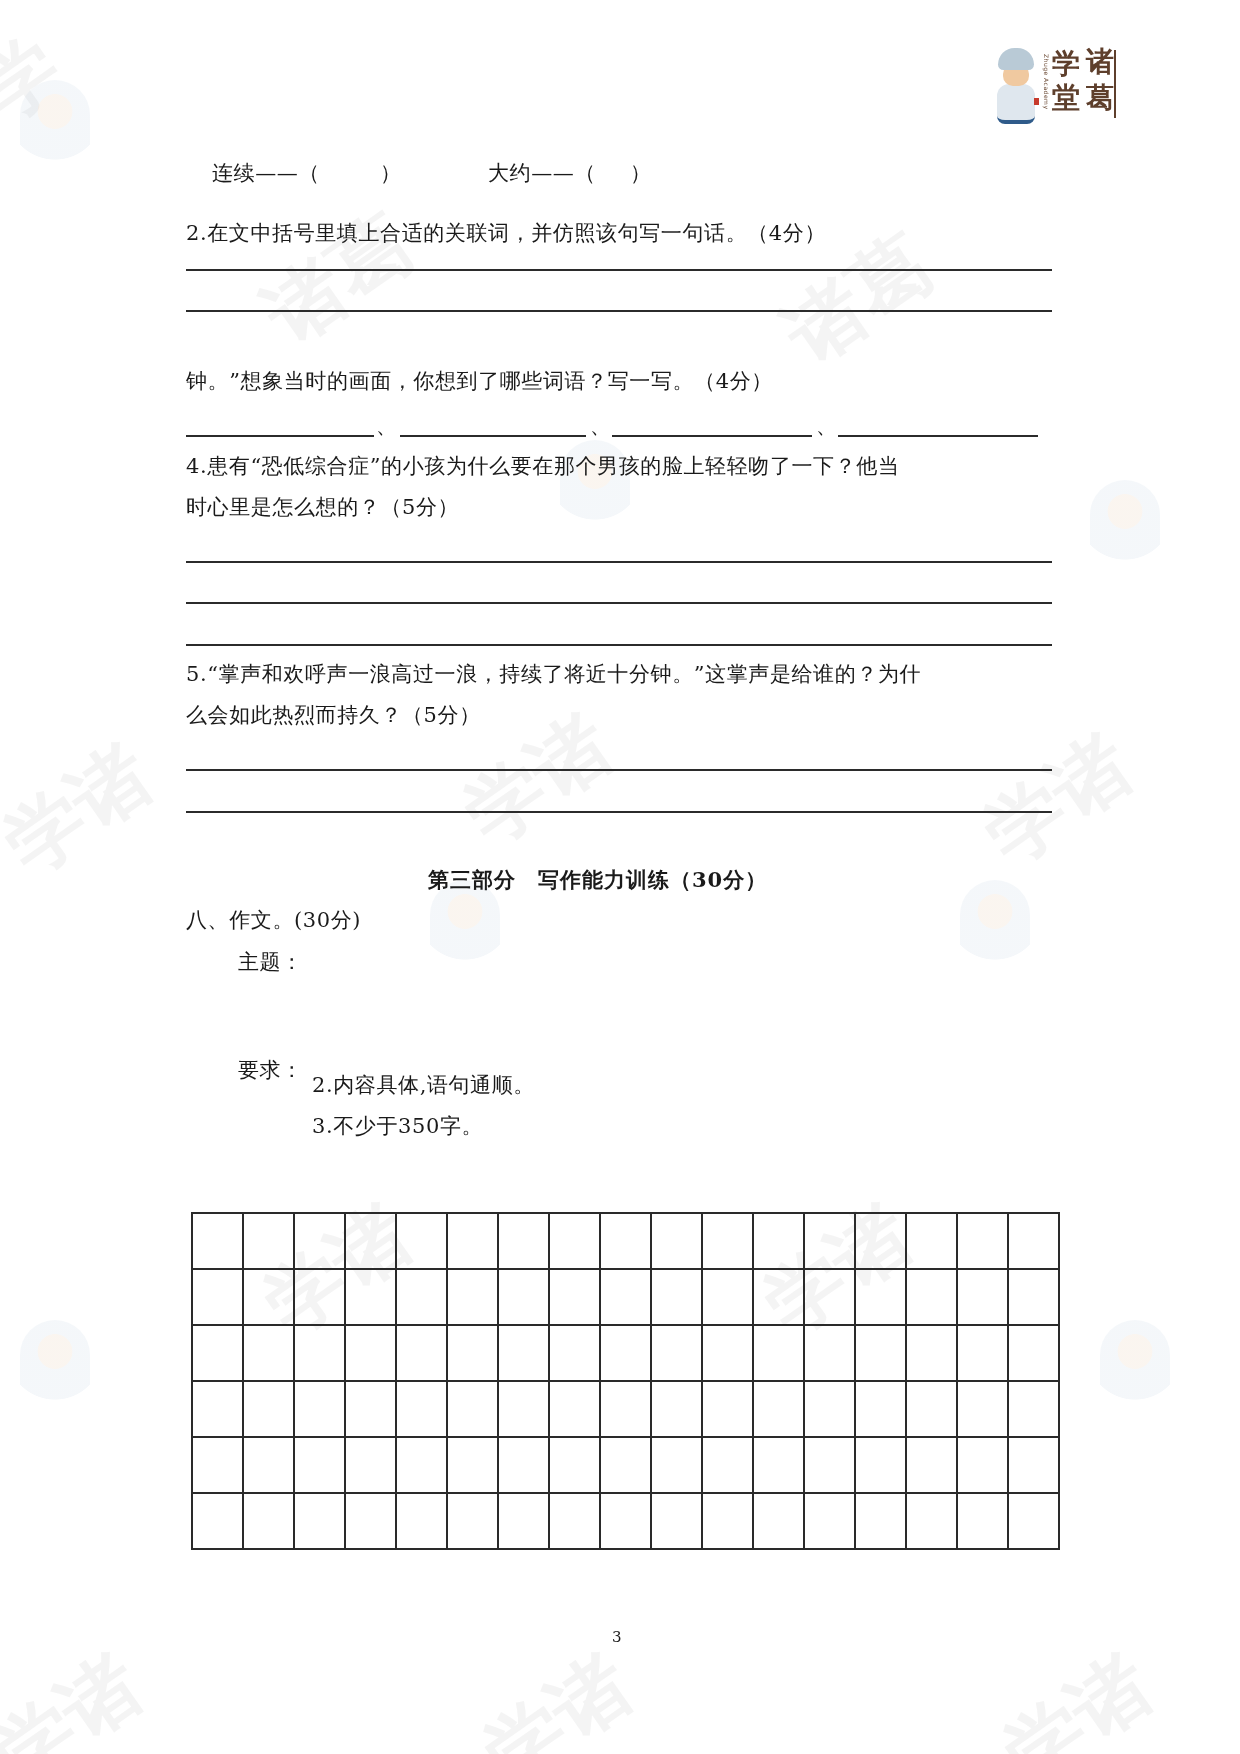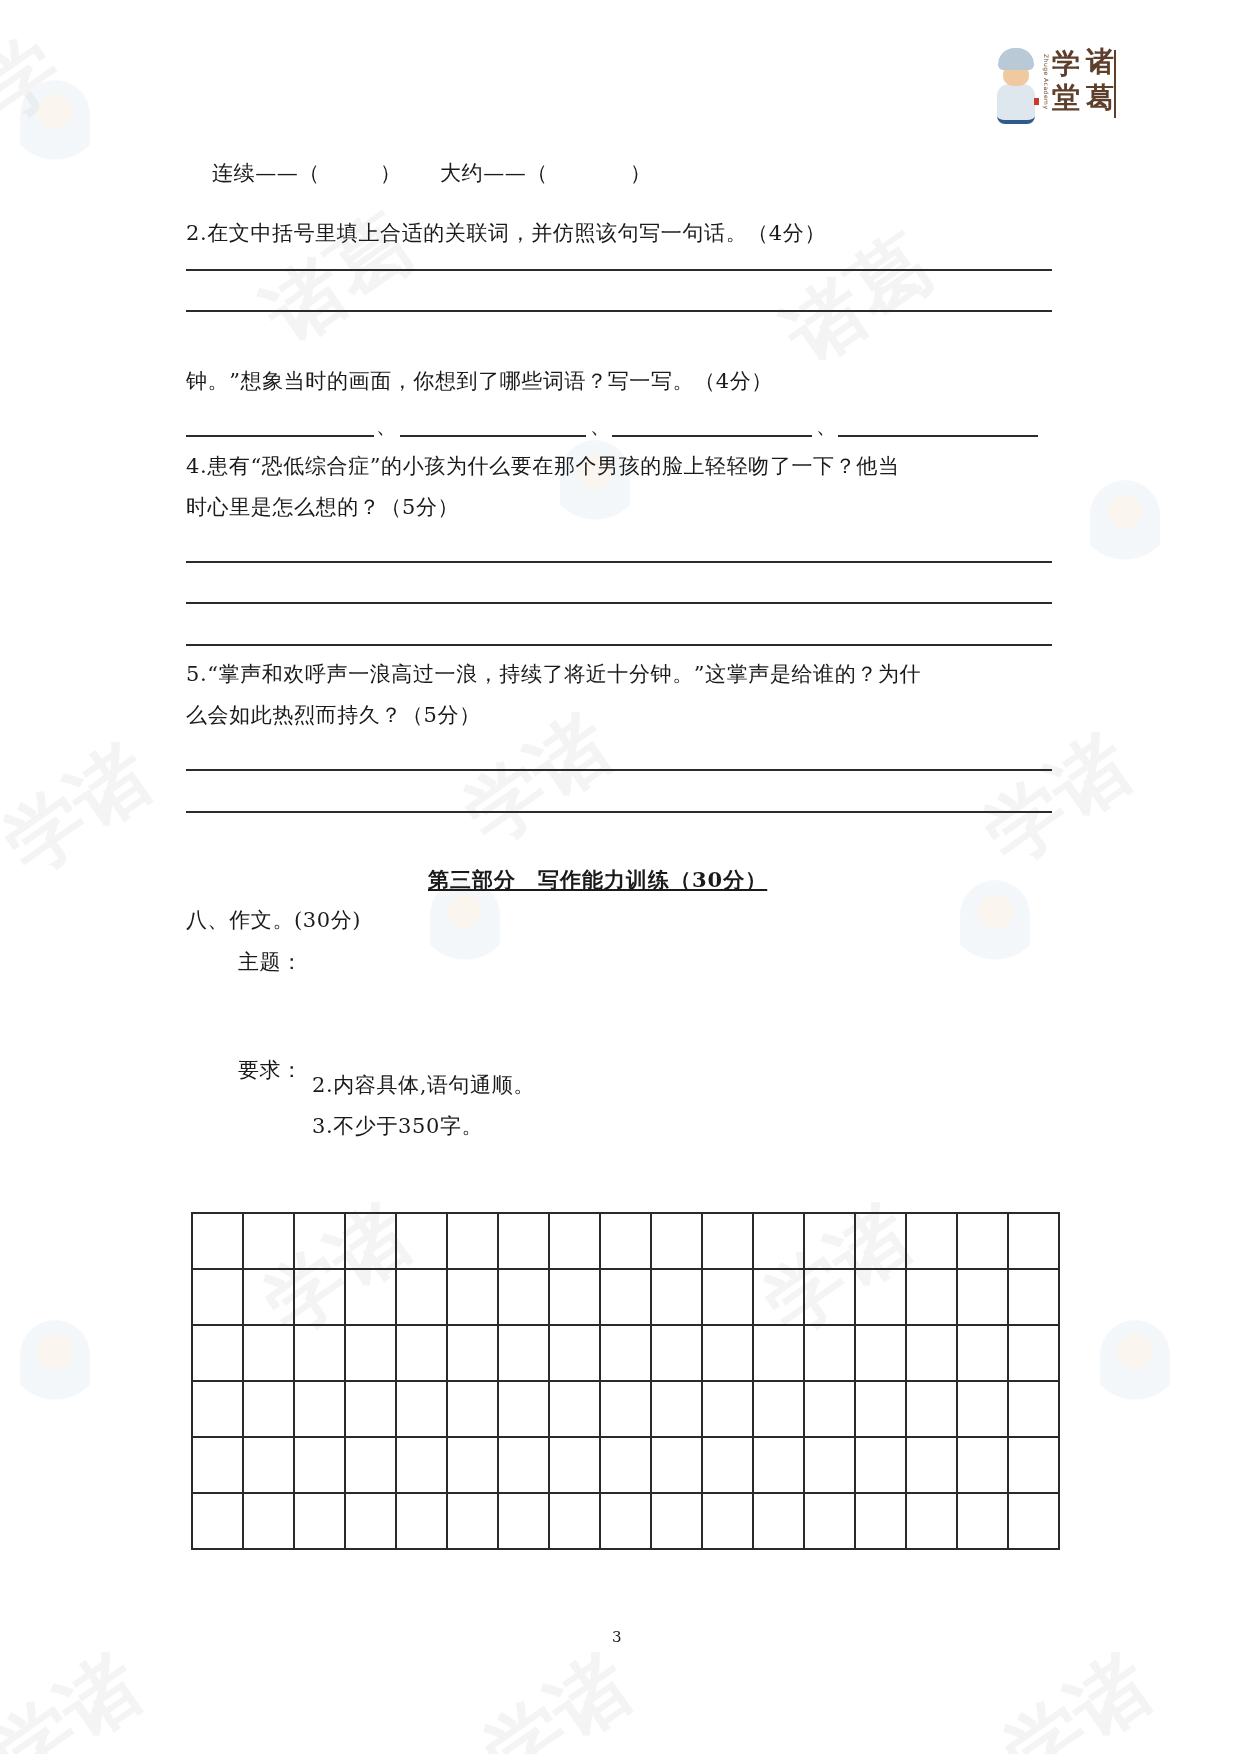--- a/index.html
+++ b/index.html
@@ -72,21 +72,21 @@
     <div class="chars c4">葛</div>
     <div class="bar"></div>
   </div>
 
   <div class="txt" style="left:212px; top:159px;">
     <span>连续——（</span>
   </div>
   <div class="txt" style="left:380px; top:159px;">
     <span>）</span>
   </div>
-  <div class="txt" style="left:440px; top:159px;text-align:center;">
+  <div class="txt" style="left:488px; top:159px;text-align:center;">
     <span>大约——（</span>
   </div>
   <div class="txt" style="left:630px; top:159px;">
     <span>）</span>
   </div>
 
   <div class="txt" style="left:186px; top:202px;margin-top:17px;">2.在文中括号里填上合适的关联词，并仿照该句写一句话。（4分）</div>
   <div class="ans-line" style="left:186px; top:269px; width:866px;"></div>
   <div class="ans-line" style="left:186px; top:310px; width:866px;"></div>
 
@@ -103,21 +103,21 @@
   <div class="txt" style="left:186px; top:493px;">时心里是怎么想的？（5分）</div>
   <div class="ans-line" style="left:186px; top:561px; width:866px;"></div>
   <div class="ans-line" style="left:186px; top:602px; width:866px;"></div>
   <div class="ans-line" style="left:186px; top:644px; width:866px;"></div>
 
   <div class="txt" style="left:186px; top:660px;">5.“掌声和欢呼声一浪高过一浪，持续了将近十分钟。”这掌声是给谁的？为什</div>
   <div class="txt" style="left:186px; top:701px;">么会如此热烈而持久？（5分）</div>
   <div class="ans-line" style="left:186px; top:769px; width:866px;"></div>
   <div class="ans-line" style="left:186px; top:811px; width:866px;"></div>
 
-  <div class="section-title" style="left:428px; top:866px;text-decoration:underline;">第三部分　写作能力训练（30分）</div>
+  <div class="section-title" style="left:428px; top:866px;">第三部分　写作能力训练（30分）</div>
   <div class="txt" style="left:186px; top:906px;">八、作文。(30分)</div>
 
   <div class="txt" style="left:238px; top:948px;">主题：</div>
 
   <div class="txt" style="left:238px; top:1030px;margin-top:26px;">要求：</div>
   <div class="txt" style="left:312px; top:1071px;">2.内容具体,语句通顺。</div>
   <div class="txt" style="left:312px; top:1112px;">3.不少于350字。</div>
 
   <table class="grid">
     <tbody id="grid-body">

